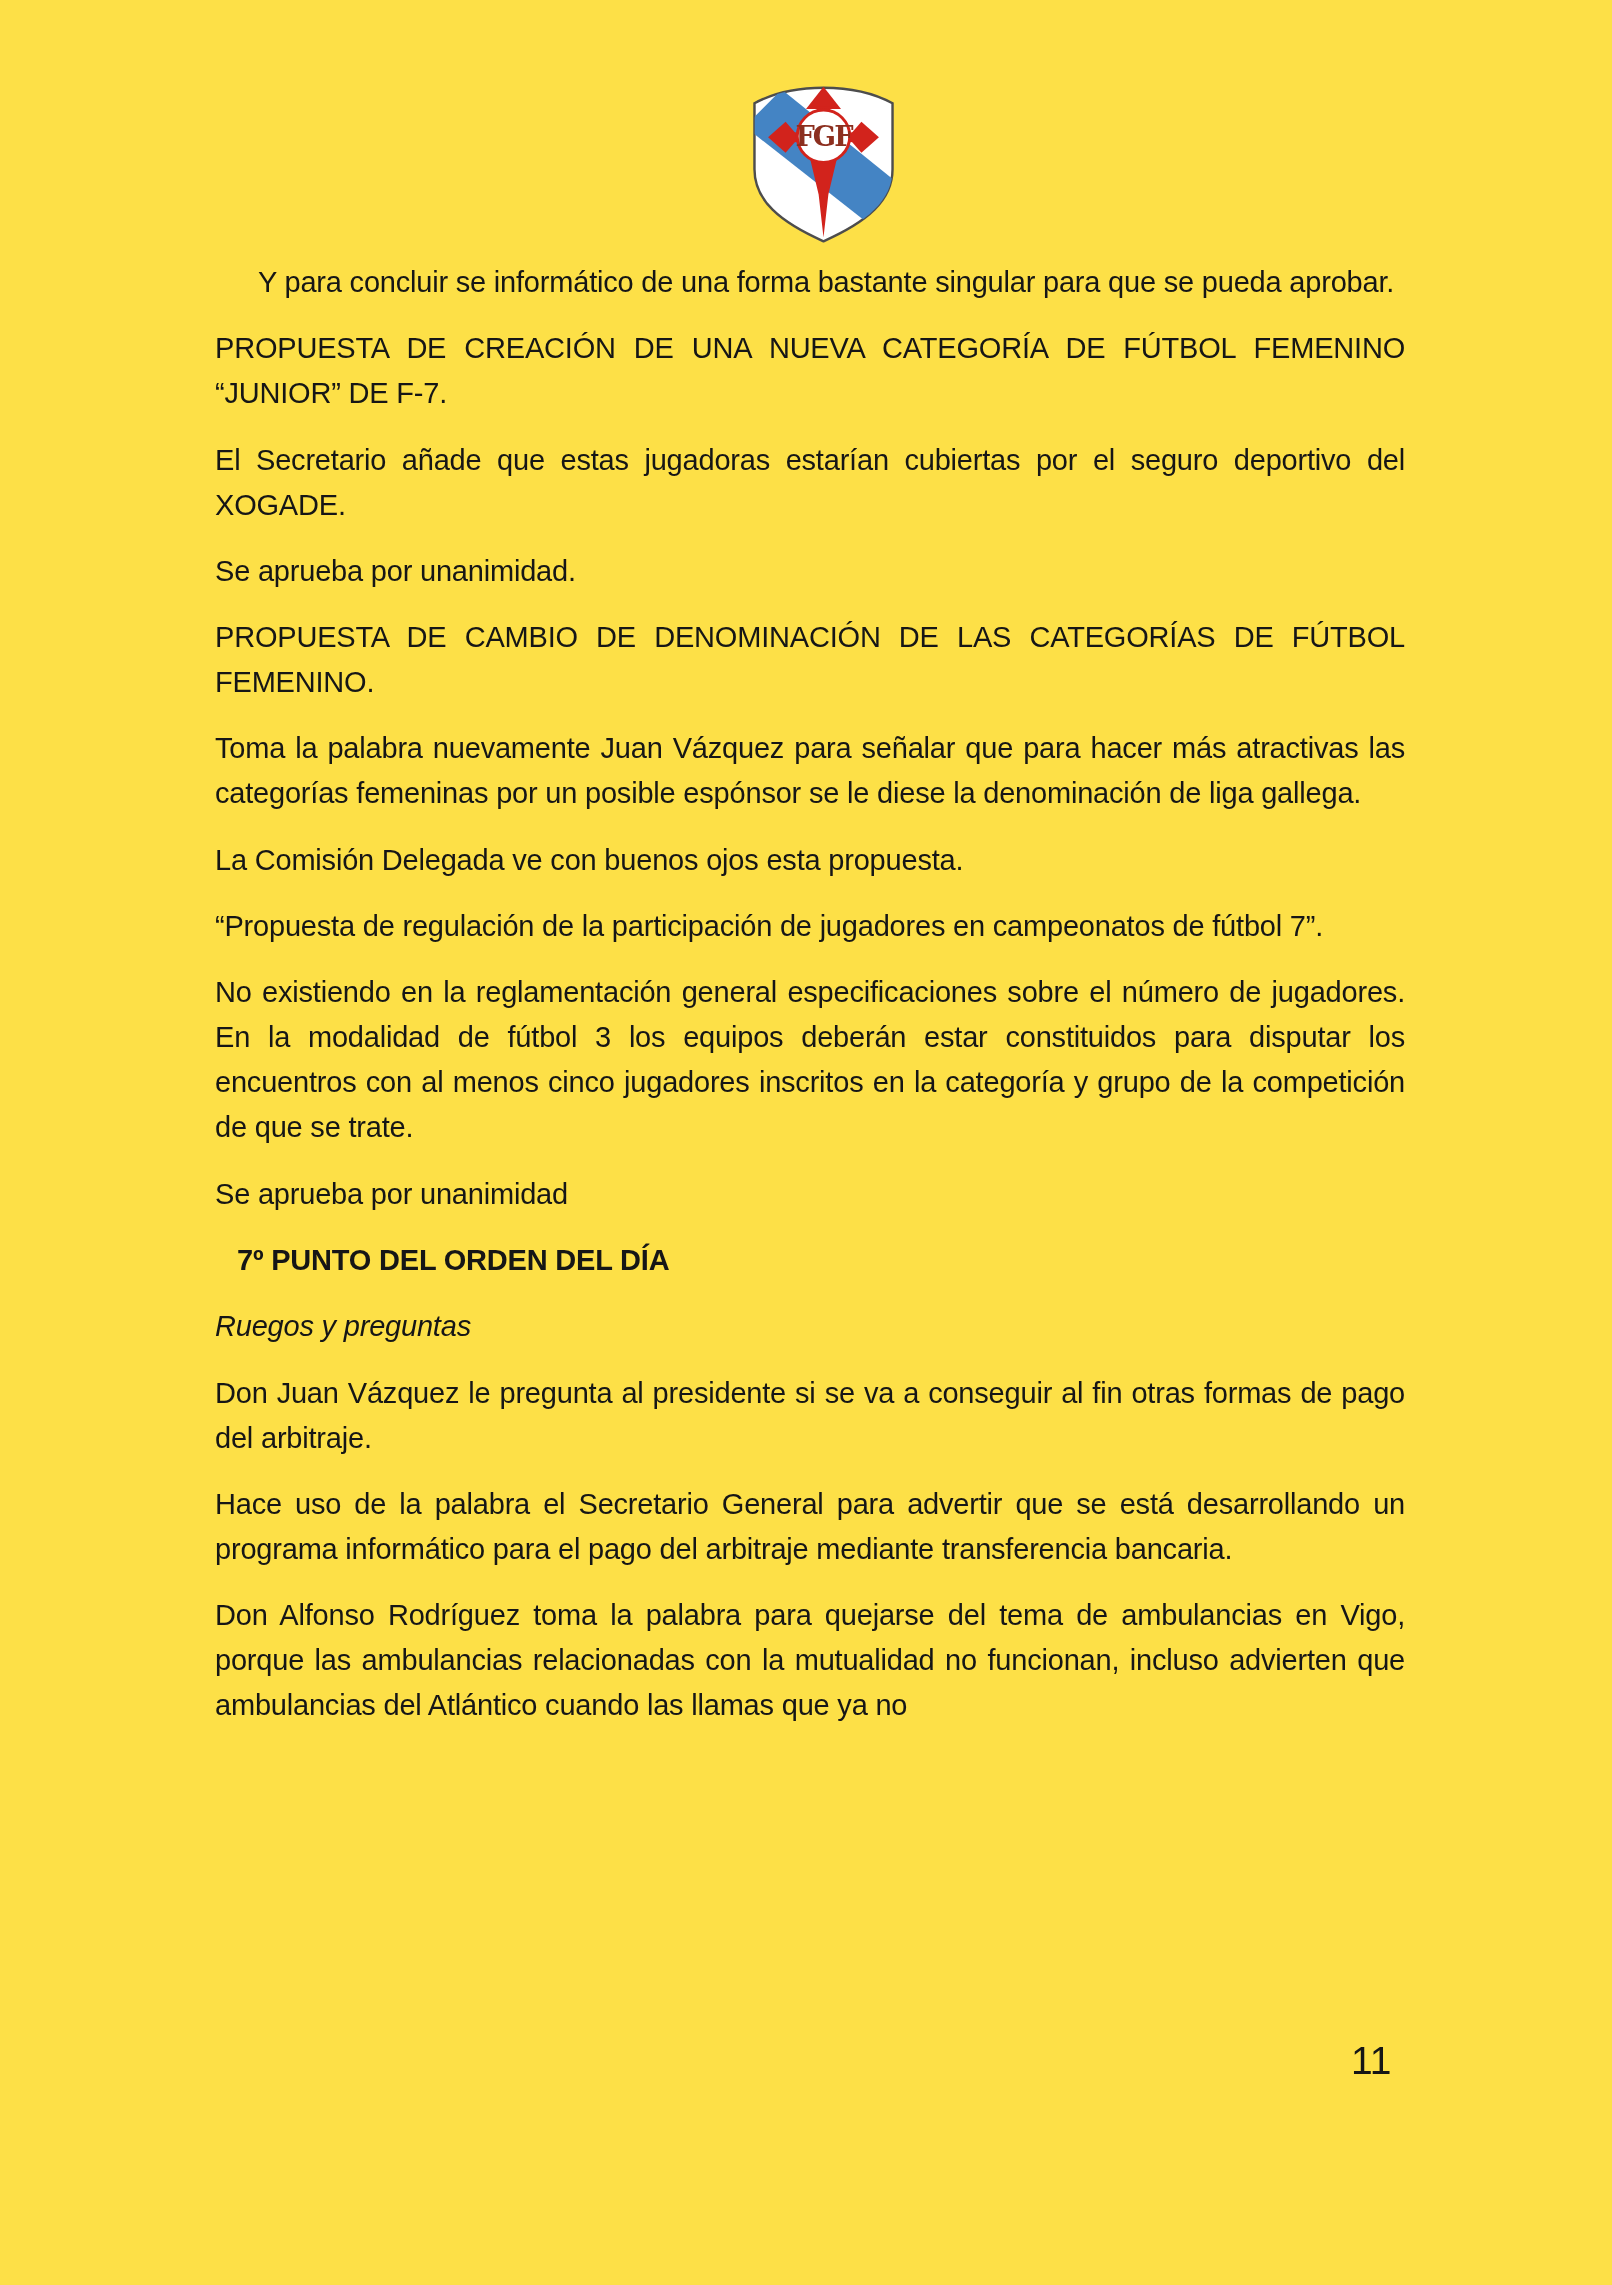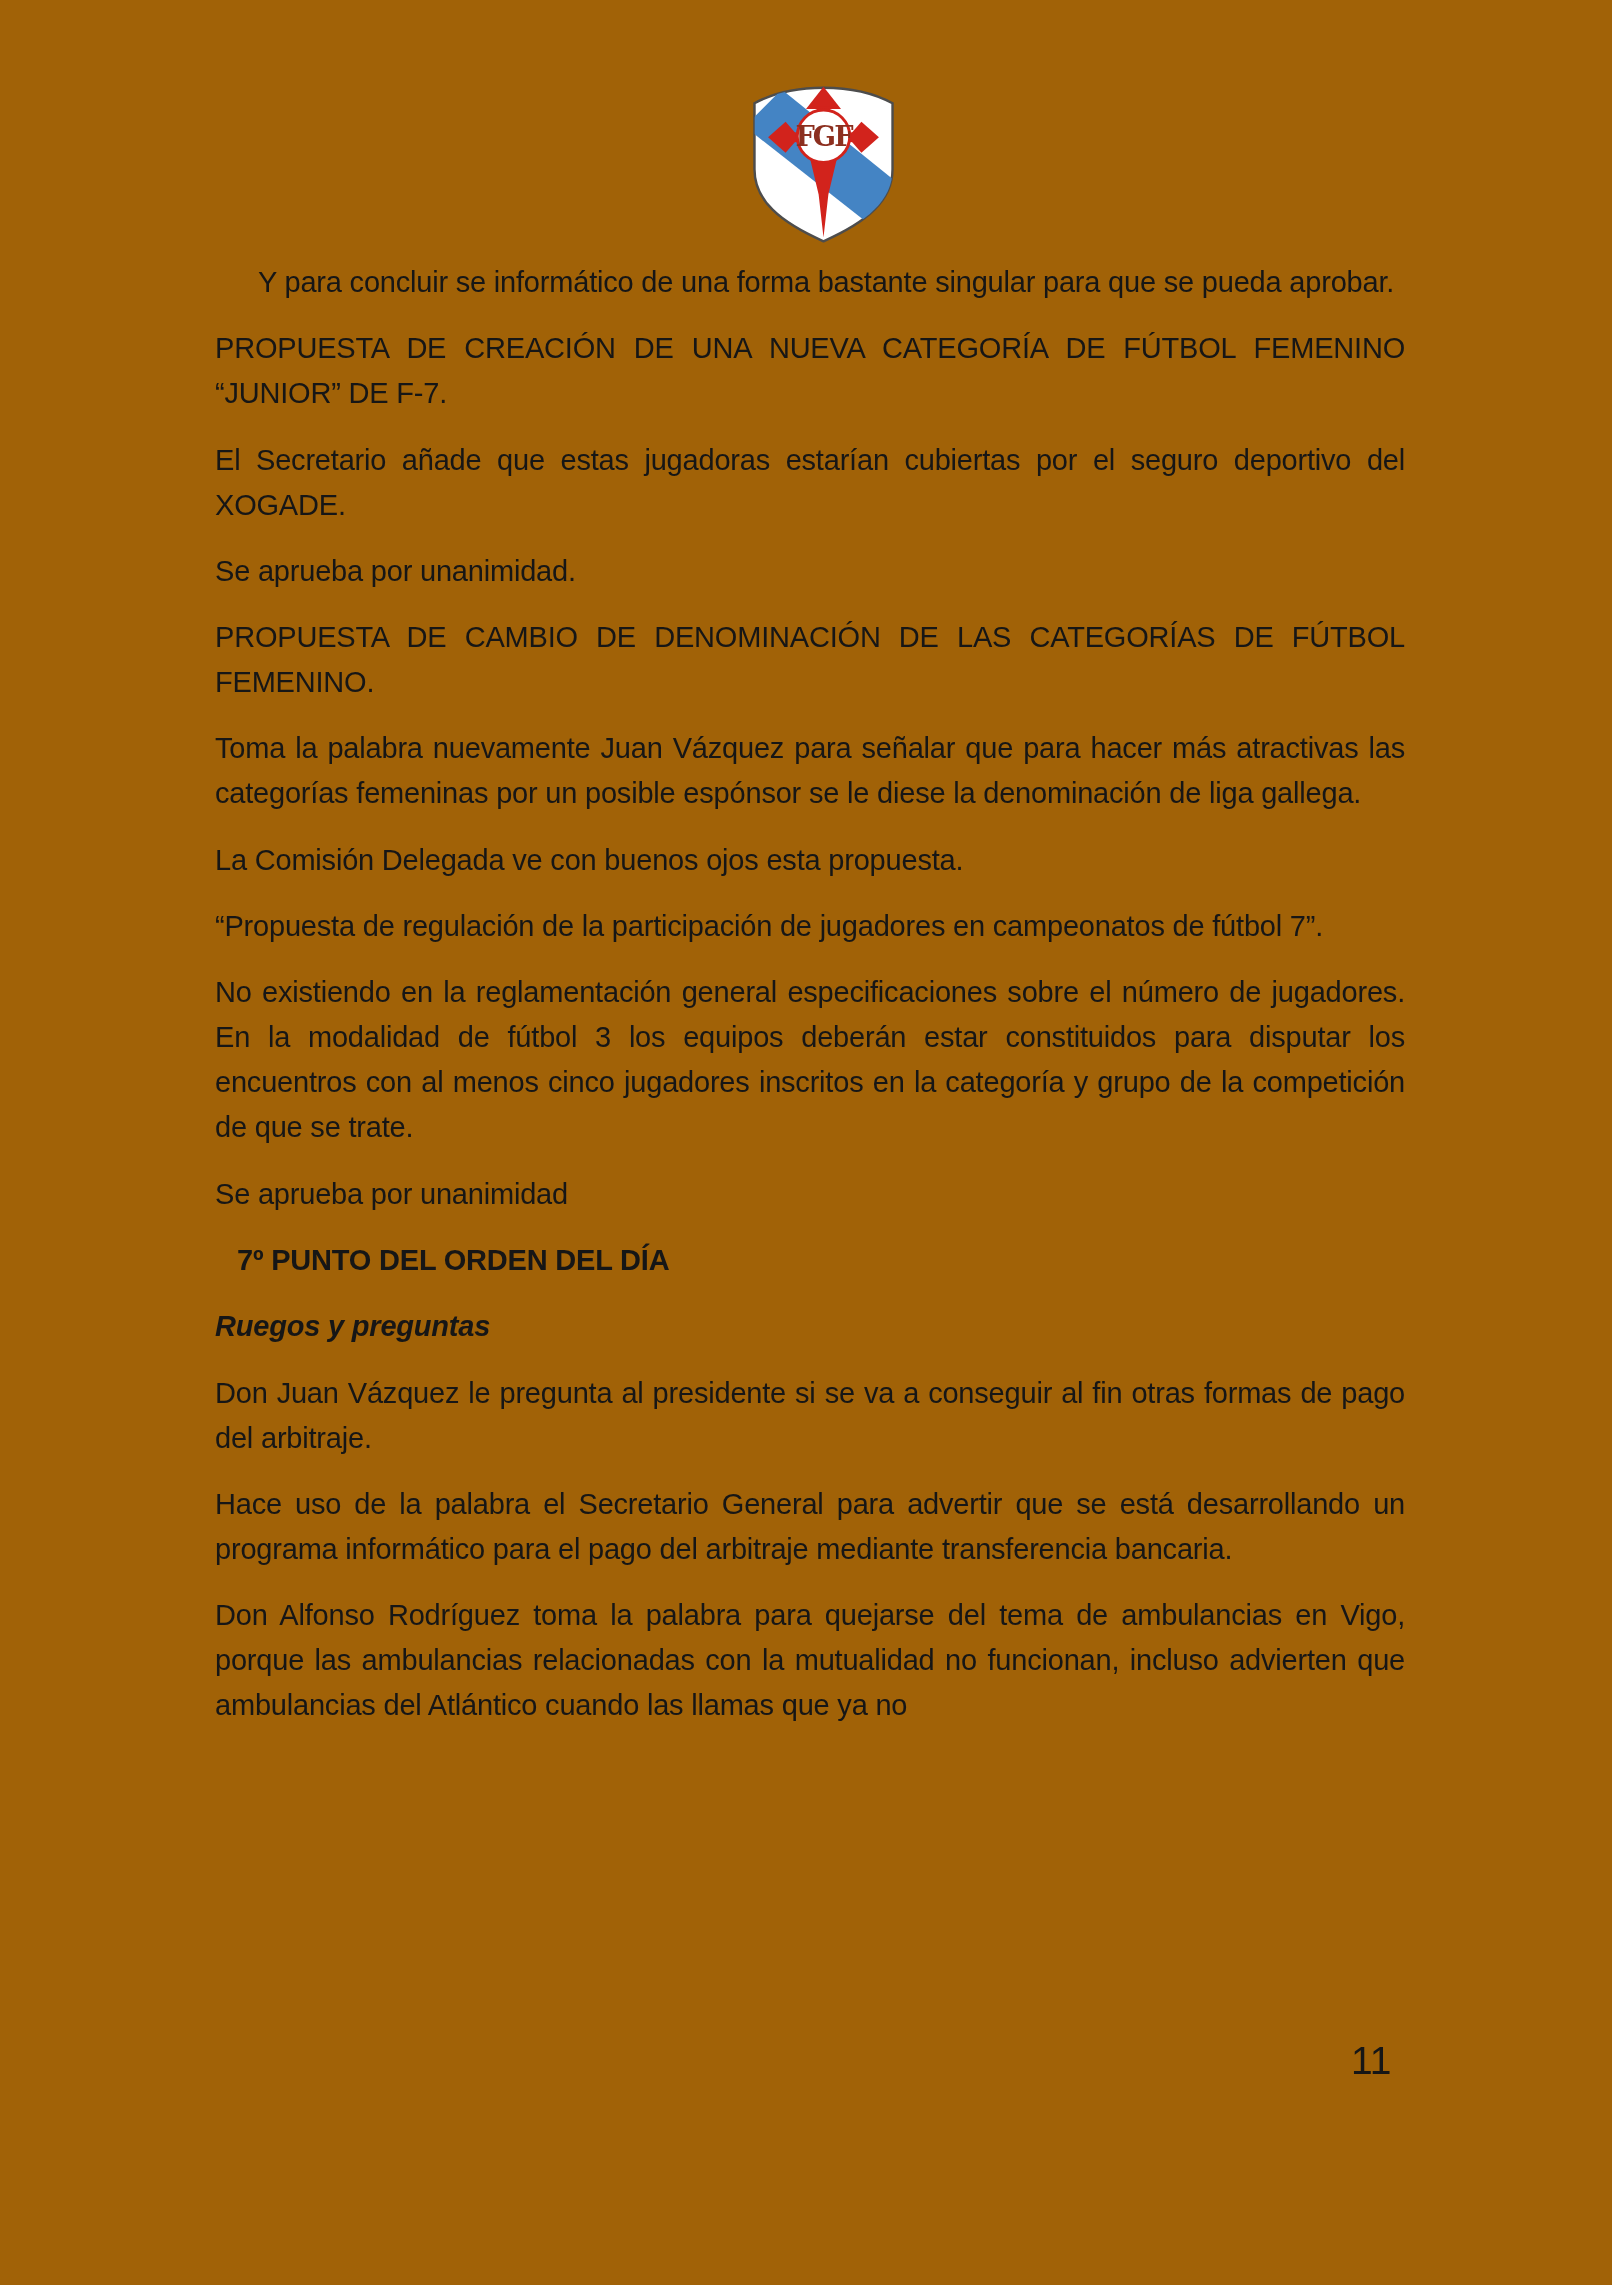--- a/index.html
+++ b/index.html
@@ -1,20 +1,20 @@
 <!DOCTYPE html>
 <html><head>
 <meta charset="utf-8">
 <style>
   html, body { margin: 0; padding: 0; background: #ffffff; }
   .page {
     position: relative;
     width: 1613px;
     height: 2285px;
-    background: #a16207;
+    background: #fde047;
     font-family: "Liberation Sans", sans-serif;
     color: #161616;
     overflow: hidden;
   }
   .logo-wrap {
     position: absolute;
     left: 740px;
     top: 76px;
     width: 167px;
     height: 175px;
@@ -29,21 +29,21 @@
     margin: 0 0 21.3px 0;
     font-size: 29px;
     line-height: 45px;
     letter-spacing: -0.2px;
     text-align: justify;
     color: #161616;
   }
   p.first-indent { text-indent: 43px; }
   p.single-line { text-align: left; }
   p.heading-bold { font-weight: bold; text-align: left; margin-left: 22px; }
-  p.heading-bold-italic { font-weight: bold; font-style: italic; text-align: left; }
+  p.heading-bold-italic { font-weight: normal; font-style: italic; text-align: left; }
   .page-number {
     position: absolute;
     left: 1351px;
     top: 2038px;
     font-size: 39px;
     line-height: 45px;
     color: #161616;
   }
   .logo-letters {
     font-family: "DejaVu Serif", serif;

